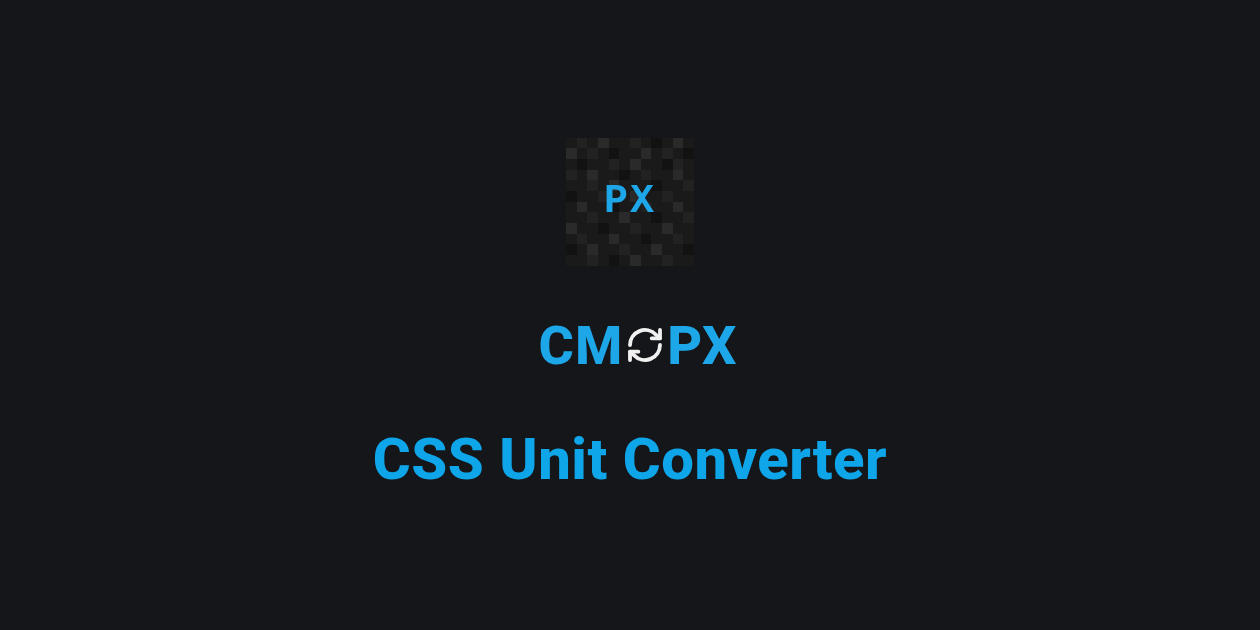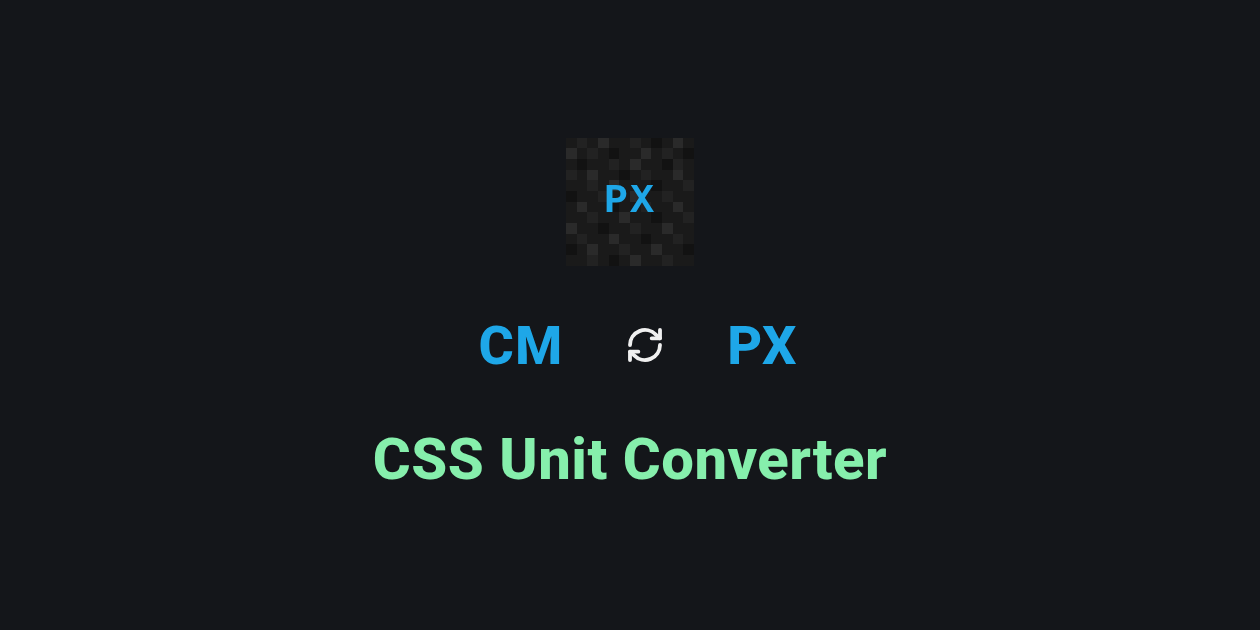--- a/index.html
+++ b/index.html
@@ -46,38 +46,37 @@
       z-index: 1;
       color: #1ea7e8;
       font-weight: 900;
       font-size: 40px;
       letter-spacing: 2px;
       font-family: "Courier New", monospace;
     }
     .units-row {
       display: flex;
       align-items: center;
-      gap: 60px;
       margin-left: 16px;
     }
     .unit-label {
       color: #1ea7e8;
       font-size: 54px;
       font-weight: 800;
       letter-spacing: 1px;
     }
     .swap-icon {
       width: 44px;
       height: 44px;
       display: flex;
       align-items: center;
       justify-content: center;
     }
     .title {
-      color: #86efac;
+      color: #0ea5e9;
       font-size: 58px;
       font-weight: 800;
       letter-spacing: 0.5px;
     }
   </style>
 </head>
 <body>
 
 <div class="logo-tile">
   <div class="pixel-bg">

